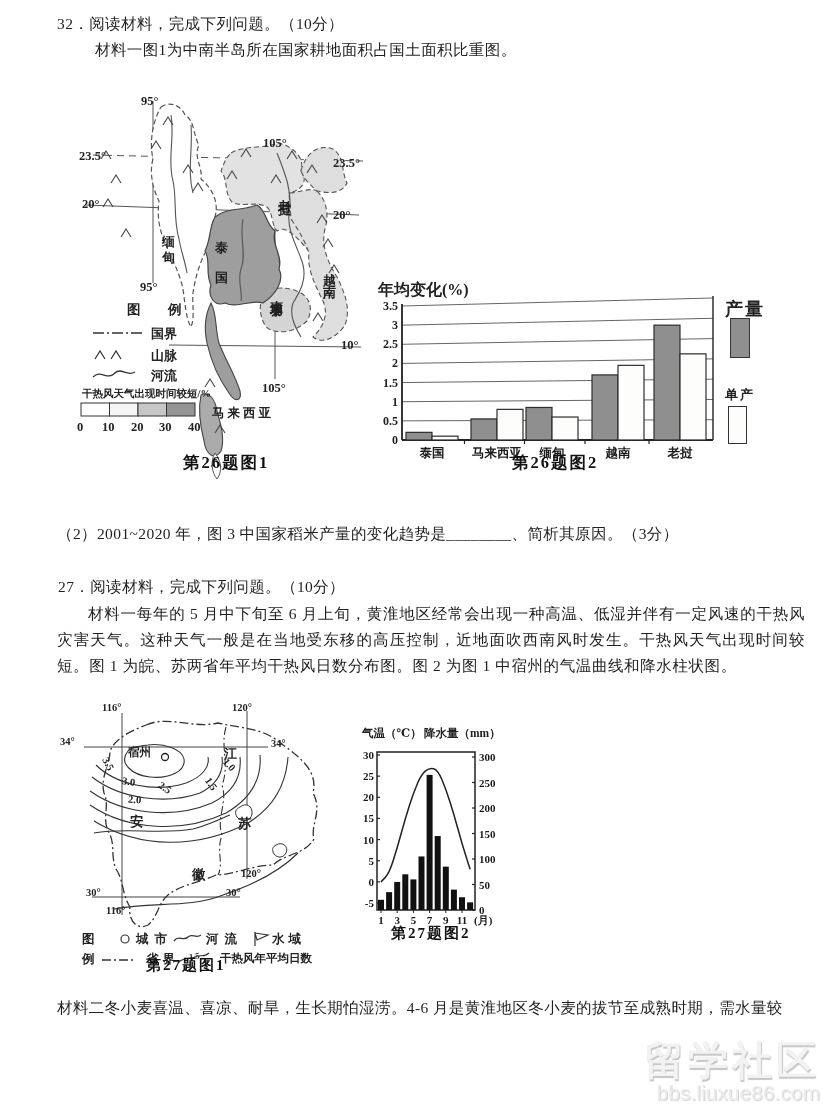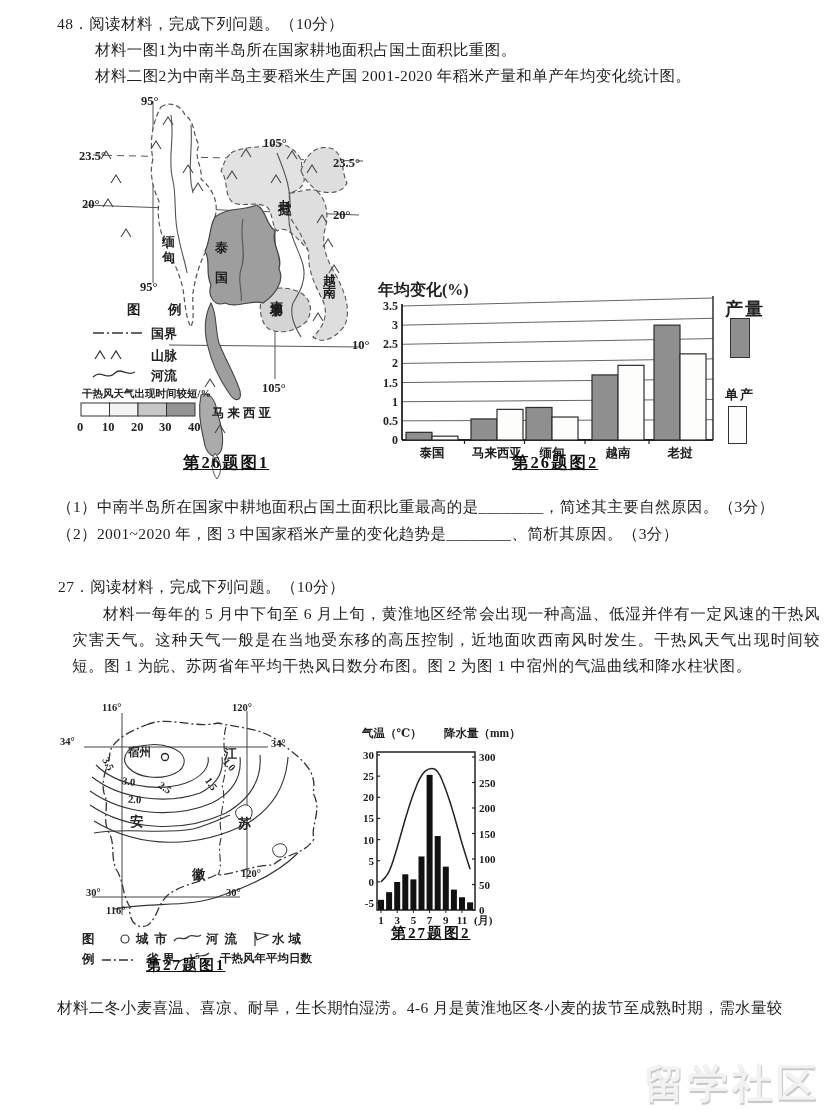--- a/index.html
+++ b/index.html
@@ -9,39 +9,38 @@
     font-family:"Liberation Serif","DejaVu Serif",serif;
     overflow:hidden;
   }
   .line{position:absolute;font-size:15.5px;white-space:nowrap;letter-spacing:0.4px;line-height:1.25;}
   .para{position:absolute;font-size:15.5px;line-height:26px;text-align:justify;text-indent:2em;letter-spacing:0.6px;}
   .fig{position:absolute;}
   .fig svg{position:absolute;left:0;top:0;}
   .ml{position:absolute;font-size:12.5px;font-weight:bold;color:#222;white-space:nowrap;line-height:1;}
   .sm{font-size:10.5px;}
   .vcl{position:absolute;writing-mode:vertical-rl;font-size:13px;font-weight:bold;color:#1d1d1d;line-height:1;}
-  .fig-caption{position:absolute;font-size:16.5px;font-weight:bold;color:#111;white-space:nowrap;letter-spacing:2px;text-decoration:underline;}
+  .fig-caption{position:absolute;font-size:16.5px;font-weight:bold;color:#111;white-space:nowrap;letter-spacing:2px;}
   .fig-caption.small{font-size:15px;}
   .swatch{position:absolute;border:1.3px solid #333;}
   .swatch.dark{width:18px;height:38px;background:#8f8f8f;}
   .swatch.light{width:17px;height:36px;background:#fdfdfb;}
   .watermark{position:absolute;right:8px;bottom:6px;text-align:right;
     font-family:"Liberation Sans","DejaVu Sans",sans-serif;}
   .wm1{font-size:40px;font-weight:bold;color:#f2f2f2;letter-spacing:4px;
     text-shadow:1px 2px 1px #c6c6c6,-1px -1px 0 #ffffff;line-height:1.05;}
   .wm2{font-size:21px;color:#ececec;text-shadow:1px 1px 1px #cfcfcf;line-height:1.1;}
 </style>
 </head>
 <body>
 
 <div class="page">
 
-  <div class="line" style="left:57px;top:14px">48．阅读材料，完成下列问题。（10分）</div>
+  <div class="line" style="left:57px;top:14px">32．阅读材料，完成下列问题。（10分）</div>
   <div class="line" style="left:95px;top:40px">材料一图1为中南半岛所在国家耕地面积占国土面积比重图。</div>
-  <div class="line" style="left:95px;top:66px">材料二图2为中南半岛主要稻米生产国 2001-2020 年稻米产量和单产年均变化统计图。</div>
 
   <div class="fig" style="left:65px;top:95px;width:340px;height:400px">
     <svg width="340" height="400" viewBox="0 0 340 400">
 
       <g stroke="#555" fill="none" stroke-width="1">
         <path d="M88,6 V188"></path>
         <path d="M210,50 V284"></path>
         <path d="M28,60 L298,66" stroke-dasharray="7 5"></path>
         <path d="M20,110 L294,120"></path>
         <path d="M104,250 L296,252"></path>
@@ -78,21 +77,21 @@
       </g>
     </svg>
 
     <div class="ml" style="left:76px;top:0px">95°</div>
     <div class="ml" style="left:198px;top:42px">105°</div>
     <div class="ml" style="left:14px;top:55px">23.5°</div>
     <div class="ml" style="left:268px;top:62px">23.5°</div>
     <div class="ml" style="left:17px;top:103px">20°</div>
     <div class="ml" style="left:268px;top:114px">20°</div>
     <div class="ml" style="left:75px;top:186px">95°</div>
-    <div class="ml" style="left:287px;top:244px">10°</div>
+    <div class="ml" style="left:276px;top:244px">10°</div>
     <div class="ml" style="left:197px;top:287px">105°</div>
 
     <div class="vcl" style="left:97px;top:130px;letter-spacing:16px">缅甸</div>
     <div class="vcl" style="left:150px;top:136px;letter-spacing:30px">泰国</div>
     <div class="vcl" style="left:213px;top:94px;letter-spacing:3px">老挝</div>
     <div class="vcl" style="left:258px;top:168px;letter-spacing:12px">越南</div>
     <div class="vcl" style="left:205px;top:195px;letter-spacing:1px">柬埔寨</div>
     <div class="ml" style="left:147px;top:312px;letter-spacing:3px">马来西亚</div>
 
     <div class="ml" style="left:62px;top:208px;letter-spacing:12px;font-size:13.5px">图 例</div>
@@ -149,25 +148,24 @@
         <text x="302" y="175" text-anchor="middle" font-size="12.5" font-weight="bold" fill="#1c1c1c" font-family="Liberation Serif, serif">老挝</text>
       </svg>
     <div class="ml" style="left:0px;top:0px;font-size:16px">年均变化(%)</div>
     <div class="ml" style="left:347px;top:18px;font-size:18px;letter-spacing:2px">产量</div>
     <div class="swatch dark" style="left:352px;top:36px"></div>
     <div class="ml" style="left:347px;top:106px;font-size:13px;letter-spacing:2px">单产</div>
     <div class="swatch light" style="left:350px;top:124px"></div>
   </div>
   <div class="fig-caption" style="left:512px;top:452px">第26题图2</div>
 
-  <div class="line" style="left:57px;top:497px">（1）中南半岛所在国家中耕地面积占国土面积比重最高的是________，简述其主要自然原因。（3分）</div>
   <div class="line" style="left:57px;top:524px">（2）2001~2020 年，图 3 中国家稻米产量的变化趋势是________、简析其原因。（3分）</div>
 
   <div class="line" style="left:58px;top:577px">27．阅读材料，完成下列问题。（10分）</div>
-  <div class="para" style="left:72px;top:601px;width:748px">材料一每年的 5 月中下旬至 6 月上旬，黄淮地区经常会出现一种高温、低湿并伴有一定风速的干热风灾害天气。这种天气一般是在当地受东移的高压控制，近地面吹西南风时发生。干热风天气出现时间较短。图 1 为皖、苏两省年平均干热风日数分布图。图 2 为图 1 中宿州的气温曲线和降水柱状图。</div>
+  <div class="para" style="left:57px;top:601px;width:748px">材料一每年的 5 月中下旬至 6 月上旬，黄淮地区经常会出现一种高温、低湿并伴有一定风速的干热风灾害天气。这种天气一般是在当地受东移的高压控制，近地面吹西南风时发生。干热风天气出现时间较短。图 1 为皖、苏两省年平均干热风日数分布图。图 2 为图 1 中宿州的气温曲线和降水柱状图。</div>
 
   <div class="fig" style="left:58px;top:703px;width:302px;height:300px">
     <svg width="302" height="300" viewBox="0 0 302 300">
       <g stroke="#444" fill="none" stroke-width="1">
         <path d="M64,10 V212"></path>
         <path d="M189,8 V176"></path>
         <path d="M26,44 H210"></path>
         <path d="M34,194 H182"></path>
       </g>
       <path fill="none" stroke="#333" stroke-width="1.3" stroke-dasharray="9 3 2 3" d="M88,22 C110,12 135,26 160,20 C185,26 205,24 225,42 C245,56 260,70 255,90 C265,108 252,122 256,136 C246,152 228,150 215,162 C195,162 175,172 158,172 C140,180 122,182 110,192 C100,200 100,214 90,222 C78,228 70,216 72,204 C64,192 66,178 58,166 C52,152 58,140 50,128 C44,114 52,102 46,90 C42,74 52,62 52,48 C58,34 74,28 88,22 Z"></path>
@@ -281,23 +279,24 @@
         <text x="57.4" y="206" text-anchor="middle" font-size="11" font-weight="bold" fill="#1a1a1a" font-family="Liberation Serif, serif">5</text>
         <line x1="73.6" y1="192" x2="73.6" y2="195" stroke="#222" stroke-width="1"></line>
         <text x="73.6" y="206" text-anchor="middle" font-size="11" font-weight="bold" fill="#1a1a1a" font-family="Liberation Serif, serif">7</text>
         <line x1="89.8" y1="192" x2="89.8" y2="195" stroke="#222" stroke-width="1"></line>
         <text x="89.8" y="206" text-anchor="middle" font-size="11" font-weight="bold" fill="#1a1a1a" font-family="Liberation Serif, serif">9</text>
         <line x1="106" y1="192" x2="106" y2="195" stroke="#222" stroke-width="1"></line>
         <text x="106" y="206" text-anchor="middle" font-size="11" font-weight="bold" fill="#1a1a1a" font-family="Liberation Serif, serif">11</text>
         <text x="118.1" y="206" text-anchor="start" font-size="11" font-weight="bold" fill="#1a1a1a" font-family="Liberation Serif, serif">(月)</text>
       </svg>
     <div class="ml" style="left:6px;top:10px;font-size:11.5px">气温（℃）</div>
-    <div class="ml" style="left:88px;top:10px;font-size:11.5px">降水量（mm）</div>
+    <div class="ml" style="left:68px;top:10px;font-size:11.5px">降水量（mm）</div>
   </div>
   <div class="fig-caption small" style="left:391px;top:924px">第27题图2</div>
 
   <div class="line" style="left:57px;top:998px">材料二冬小麦喜温、喜凉、耐旱，生长期怕湿涝。4-6 月是黄淮地区冬小麦的拔节至成熟时期，需水量较</div>
 
   <div class="watermark">
     <div class="wm1">留学社区</div>
+    <div class="wm2">bbs.liuxue86.com</div>
   </div>
 
 </div>
 
 </body></html>

